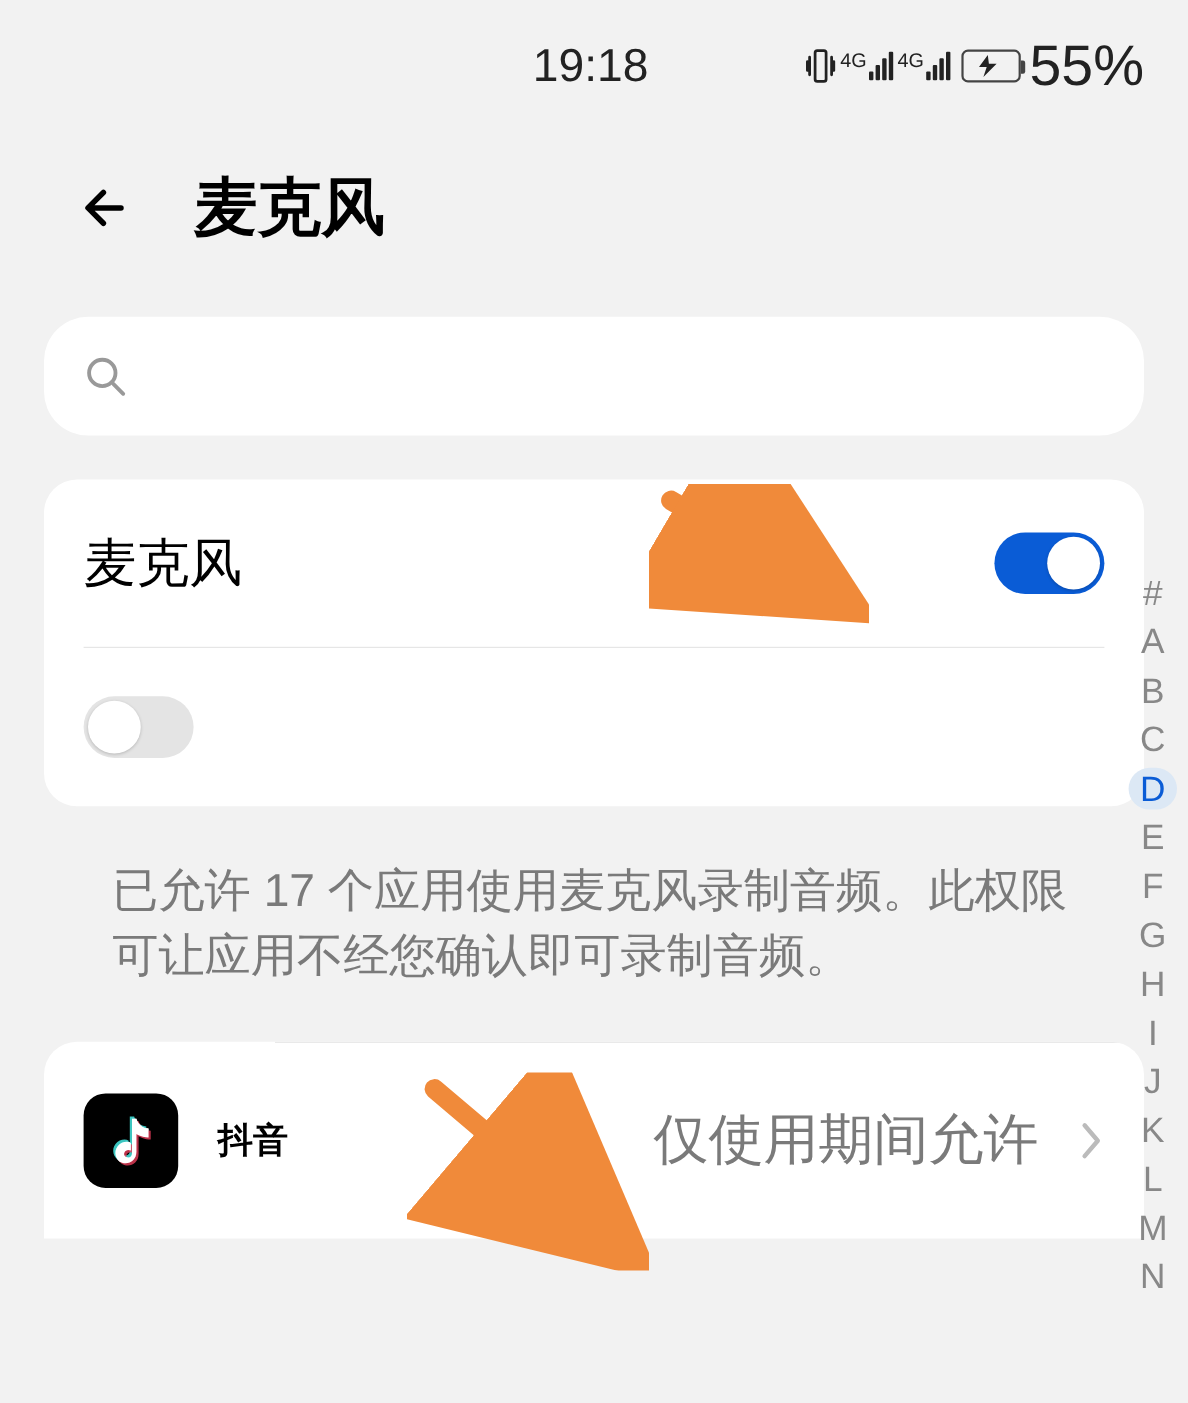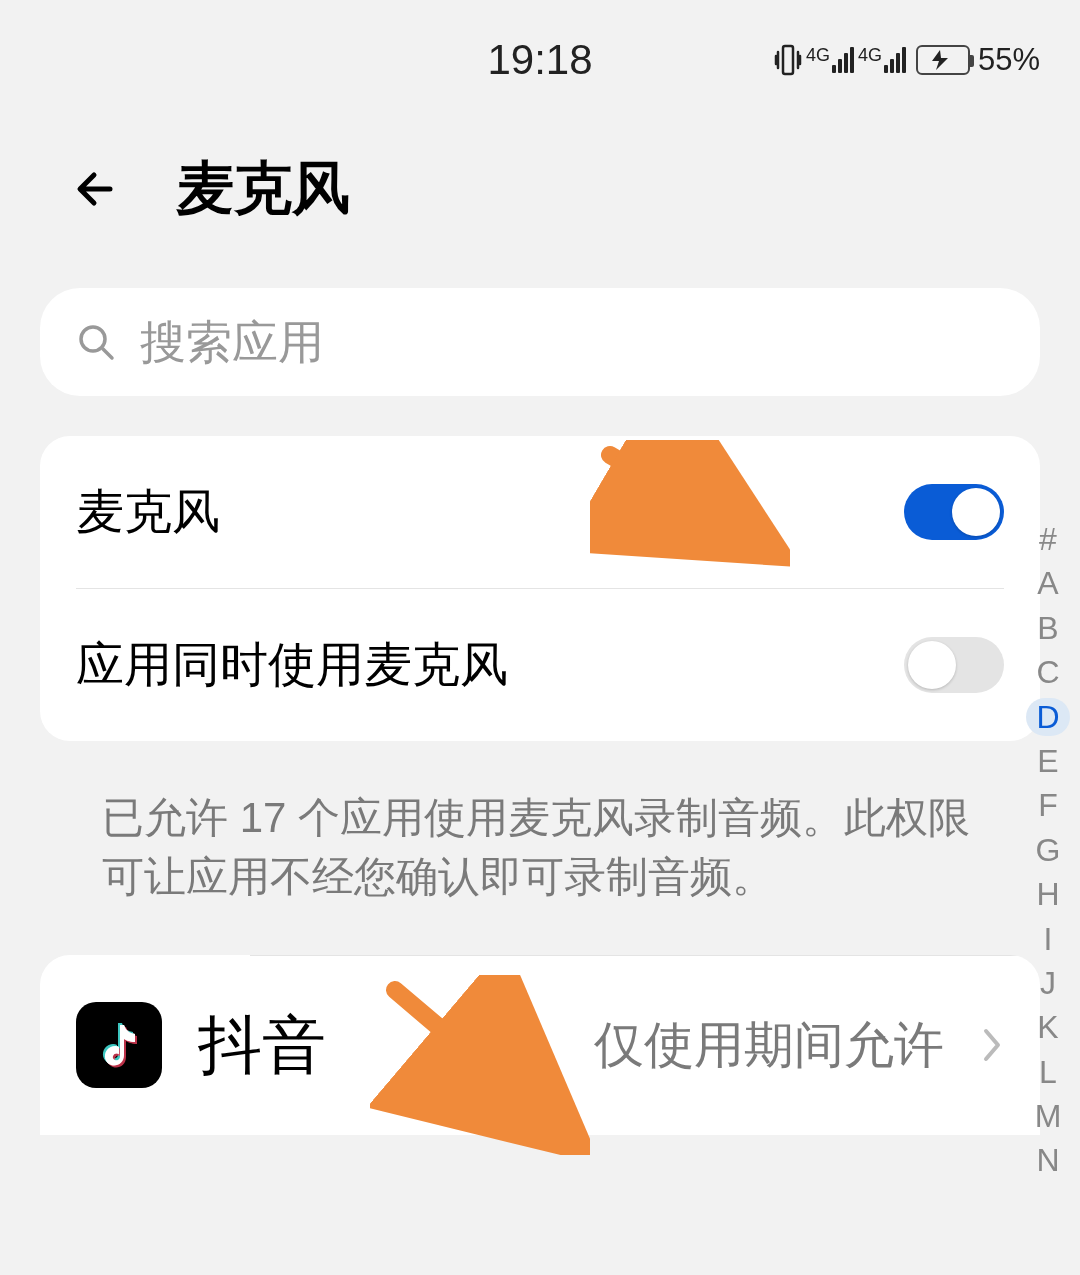--- a/index.html
+++ b/index.html
@@ -16,22 +16,22 @@
       display: flex;
       align-items: center;
       justify-content: space-between;
       padding: 0 40px;
       background: #f2f2f2;
       gap: 44px;
     }
     .status-left { flex: 1; }
     .status-center { flex: 1; text-align: center; }
     .status-time { font-size: 42px; color: #222; font-weight: 400; }
-    .status-right { flex: 1; display: flex; align-items: center; justify-content: flex-end; gap: 8px; }
-    .status-pct { font-size: 31px; color: #222; }
+    .status-right { flex: 1; display: flex; align-items: center; justify-content: center; gap: 8px; }
+    .status-pct { font-size: 52px; color: #222; }
     .status-icons { display: flex; align-items: center; gap: 4px; }
     .vibration-icon { width: 28px; height: 36px; }
     .signal-group { display: flex; align-items: flex-end; gap: 2px; position: relative; margin-left: 4px; }
     .sig-label { font-size: 18px; color: #222; position: absolute; top: -2px; left: -4px; }
     .sig-bars { display: flex; align-items: flex-end; gap: 2px; margin-left: 22px; }
     .sig-bar { width: 4px; background: #222; border-radius: 1px; }
     .battery-box { width: 54px; height: 30px; border: 2.5px solid #444; border-radius: 6px; position: relative; display: flex; align-items: center; margin-left: 6px; }
     .battery-nub { position: absolute; right: -6px; top: 8px; width: 4px; height: 12px; background: #444; border-radius: 0 2px 2px 0; }
     .battery-charge { position: absolute; left: 2px; top: 50%; transform: translateY(-50%); font-size: 22px; color: #222; }
     
@@ -100,21 +100,21 @@
       align-items: center;
       padding: 46px 36px;
       gap: 36px;
     }
     .app-icon {
       width: 86px; height: 86px; border-radius: 20px;
       background: #000;
       display: flex; align-items: center; justify-content: center;
       position: relative;
     }
-    .app-name { font-size: 64px; color: #000; flex: 1; font-weight: 400; }
+    .app-name { font-size: 32px; color: #000; flex: 1; font-weight: 700; }
     .app-status { font-size: 50px; color: #7a7a7a; }
     .chevron { width: 24px; height: 40px; }
     .app-top-divider { height: 1px; background: #e4e4e4; margin-left: 210px; }
     
     .index-bar {
       position: absolute;
       right: 10px;
       top: 520px;
       display: flex;
       flex-direction: column;
@@ -177,33 +177,31 @@
     <path d="M40 28 L12 28 M24 14 L10 28 L24 42" stroke="#000" stroke-width="5" fill="none" stroke-linecap="round" stroke-linejoin="round"></path>
   </svg>
   <div class="header-title">麦克风</div>
 </div>
 
 <div class="search-box">
   <svg class="search-icon" viewBox="0 0 40 40">
     <circle cx="17" cy="17" r="12" stroke="#999" stroke-width="3.5" fill="none"></circle>
     <line x1="27" y1="27" x2="36" y2="36" stroke="#999" stroke-width="3.5" stroke-linecap="round"></line>
   </svg>
-  <input class="search-input" placeholder="搜索应用" style="">
 </div>
 
 <div class="card">
   <div class="row">
     <span class="row-label">麦克风</span>
     <div class="toggle toggle-on">
       <div class="toggle-knob"></div>
     </div>
   </div>
   <div class="divider"></div>
   <div class="row">
-    <span class="row-label">应用同时使用麦克风</span>
     <div class="toggle toggle-off">
       <div class="toggle-knob"></div>
     </div>
   </div>
 </div>
 
 <div class="info-text">已允许 17 个应用使用麦克风录制音频。此权限可让应用不经您确认即可录制音频。</div>
 
 <div class="app-card">
   <div class="app-top-divider"></div>

